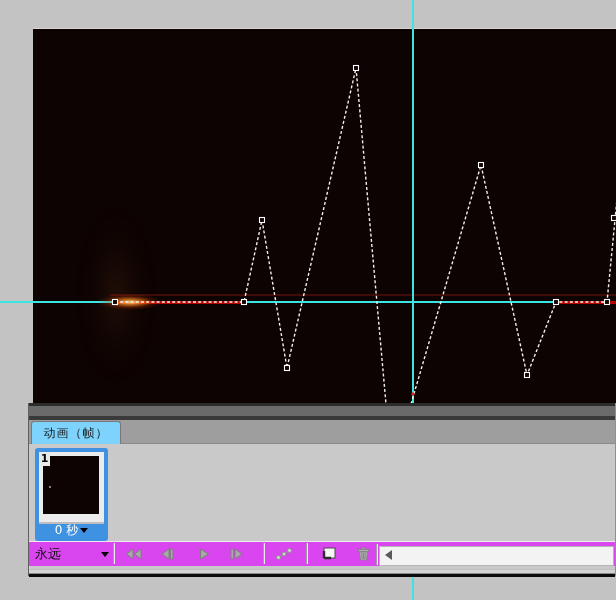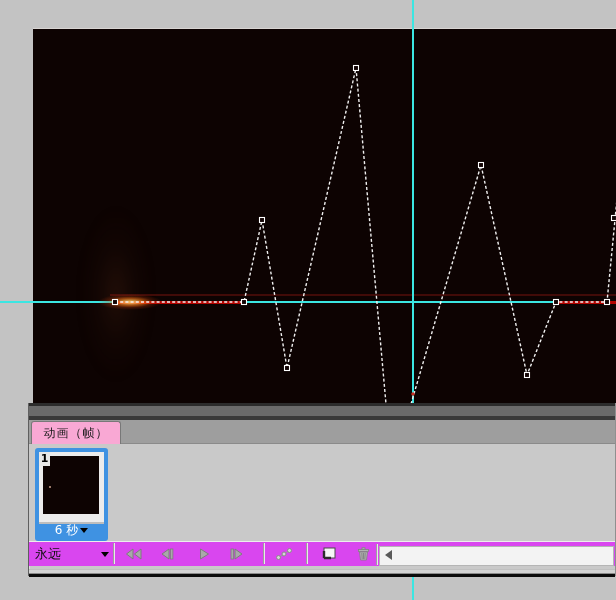--- a/index.html
+++ b/index.html
@@ -24,21 +24,21 @@
     background:radial-gradient(closest-side,rgba(255,210,110,.95),rgba(255,120,20,.55) 45%,rgba(200,60,10,.25) 70%,transparent 100%);}
   #pathsvg{position:absolute;z-index:7;pointer-events:none;}
   
   #panel{position:absolute;left:28px;top:403px;width:586px;height:173px;z-index:10;
     background:#c9c9c9;border-left:1px solid #5f5f5f;border-right:2px solid #8f8f8f;
     box-shadow:inset 1px 0 0 #dedede;}
   #panel-topshadow{position:absolute;left:0;top:0;width:100%;height:3px;background:#2c2c2c;}
   #panel-band{position:absolute;left:0;top:3px;width:100%;height:10px;background:#6b6b6b;}
   #panel-darkline{position:absolute;left:0;top:13px;width:100%;height:4px;background:#3a3a3a;}
   #tabbar{position:absolute;left:0;top:17px;width:100%;height:23px;background:#9e9e9e;border-bottom:1px solid #8a8a8a;}
-  #tab{position:absolute;left:2px;top:1px;width:88px;height:22px;background:#f9a8d4;
+  #tab{position:absolute;left:2px;top:1px;width:88px;height:22px;background:#7dd3fc;
     border:1px solid #787878;border-bottom:none;border-radius:3px 3px 0 0;
     font-size:12px;color:#1a1a1a;text-align:center;line-height:22px;letter-spacing:1px;}
   #frames{position:absolute;left:0;top:41px;width:100%;height:97px;background:#c9c9c9;}
   #frame1{position:absolute;left:6px;top:4px;width:73px;height:93px;background:#3f92e2;border-radius:3px;}
   #thumbwrap{position:absolute;left:4px;top:4px;width:65px;height:70px;background:#ececec;
     border-bottom:2px solid #bdbdbd;}
   #thumb{position:absolute;left:4px;top:4px;width:56px;height:58px;background:#0d0302;}
   #thumbdot{position:absolute;left:6px;top:30px;width:2px;height:2px;background:#9a7a6a;}
   #framenum{position:absolute;left:0;top:0;width:11px;height:14px;background:#e8e8e8;
     font-size:11px;font-weight:bold;color:#000;text-align:center;line-height:14px;}
@@ -104,21 +104,21 @@
   </div>
 
   <div id="frames">
     <div id="frame1" style="background: rgb(63, 146, 226);">
       <div id="thumbwrap">
         <div id="thumb">
           <div id="thumbdot"></div>
         </div>
         <div id="framenum">1</div>
       </div>
-      <div id="delayrow"><span>6 秒</span><span class="dd-arrow" style="border-top-color:#000;"></span></div>
+      <div id="delayrow"><span>0 秒</span><span class="dd-arrow" style="border-top-color:#000;"></span></div>
     </div>
   </div>
 
   <div id="controlbar">
     <div id="loop">
       <span>永远</span>
       <span class="dd-arrow"></span>
     </div>
     <div class="sep" style="left:84px;"></div>
 

